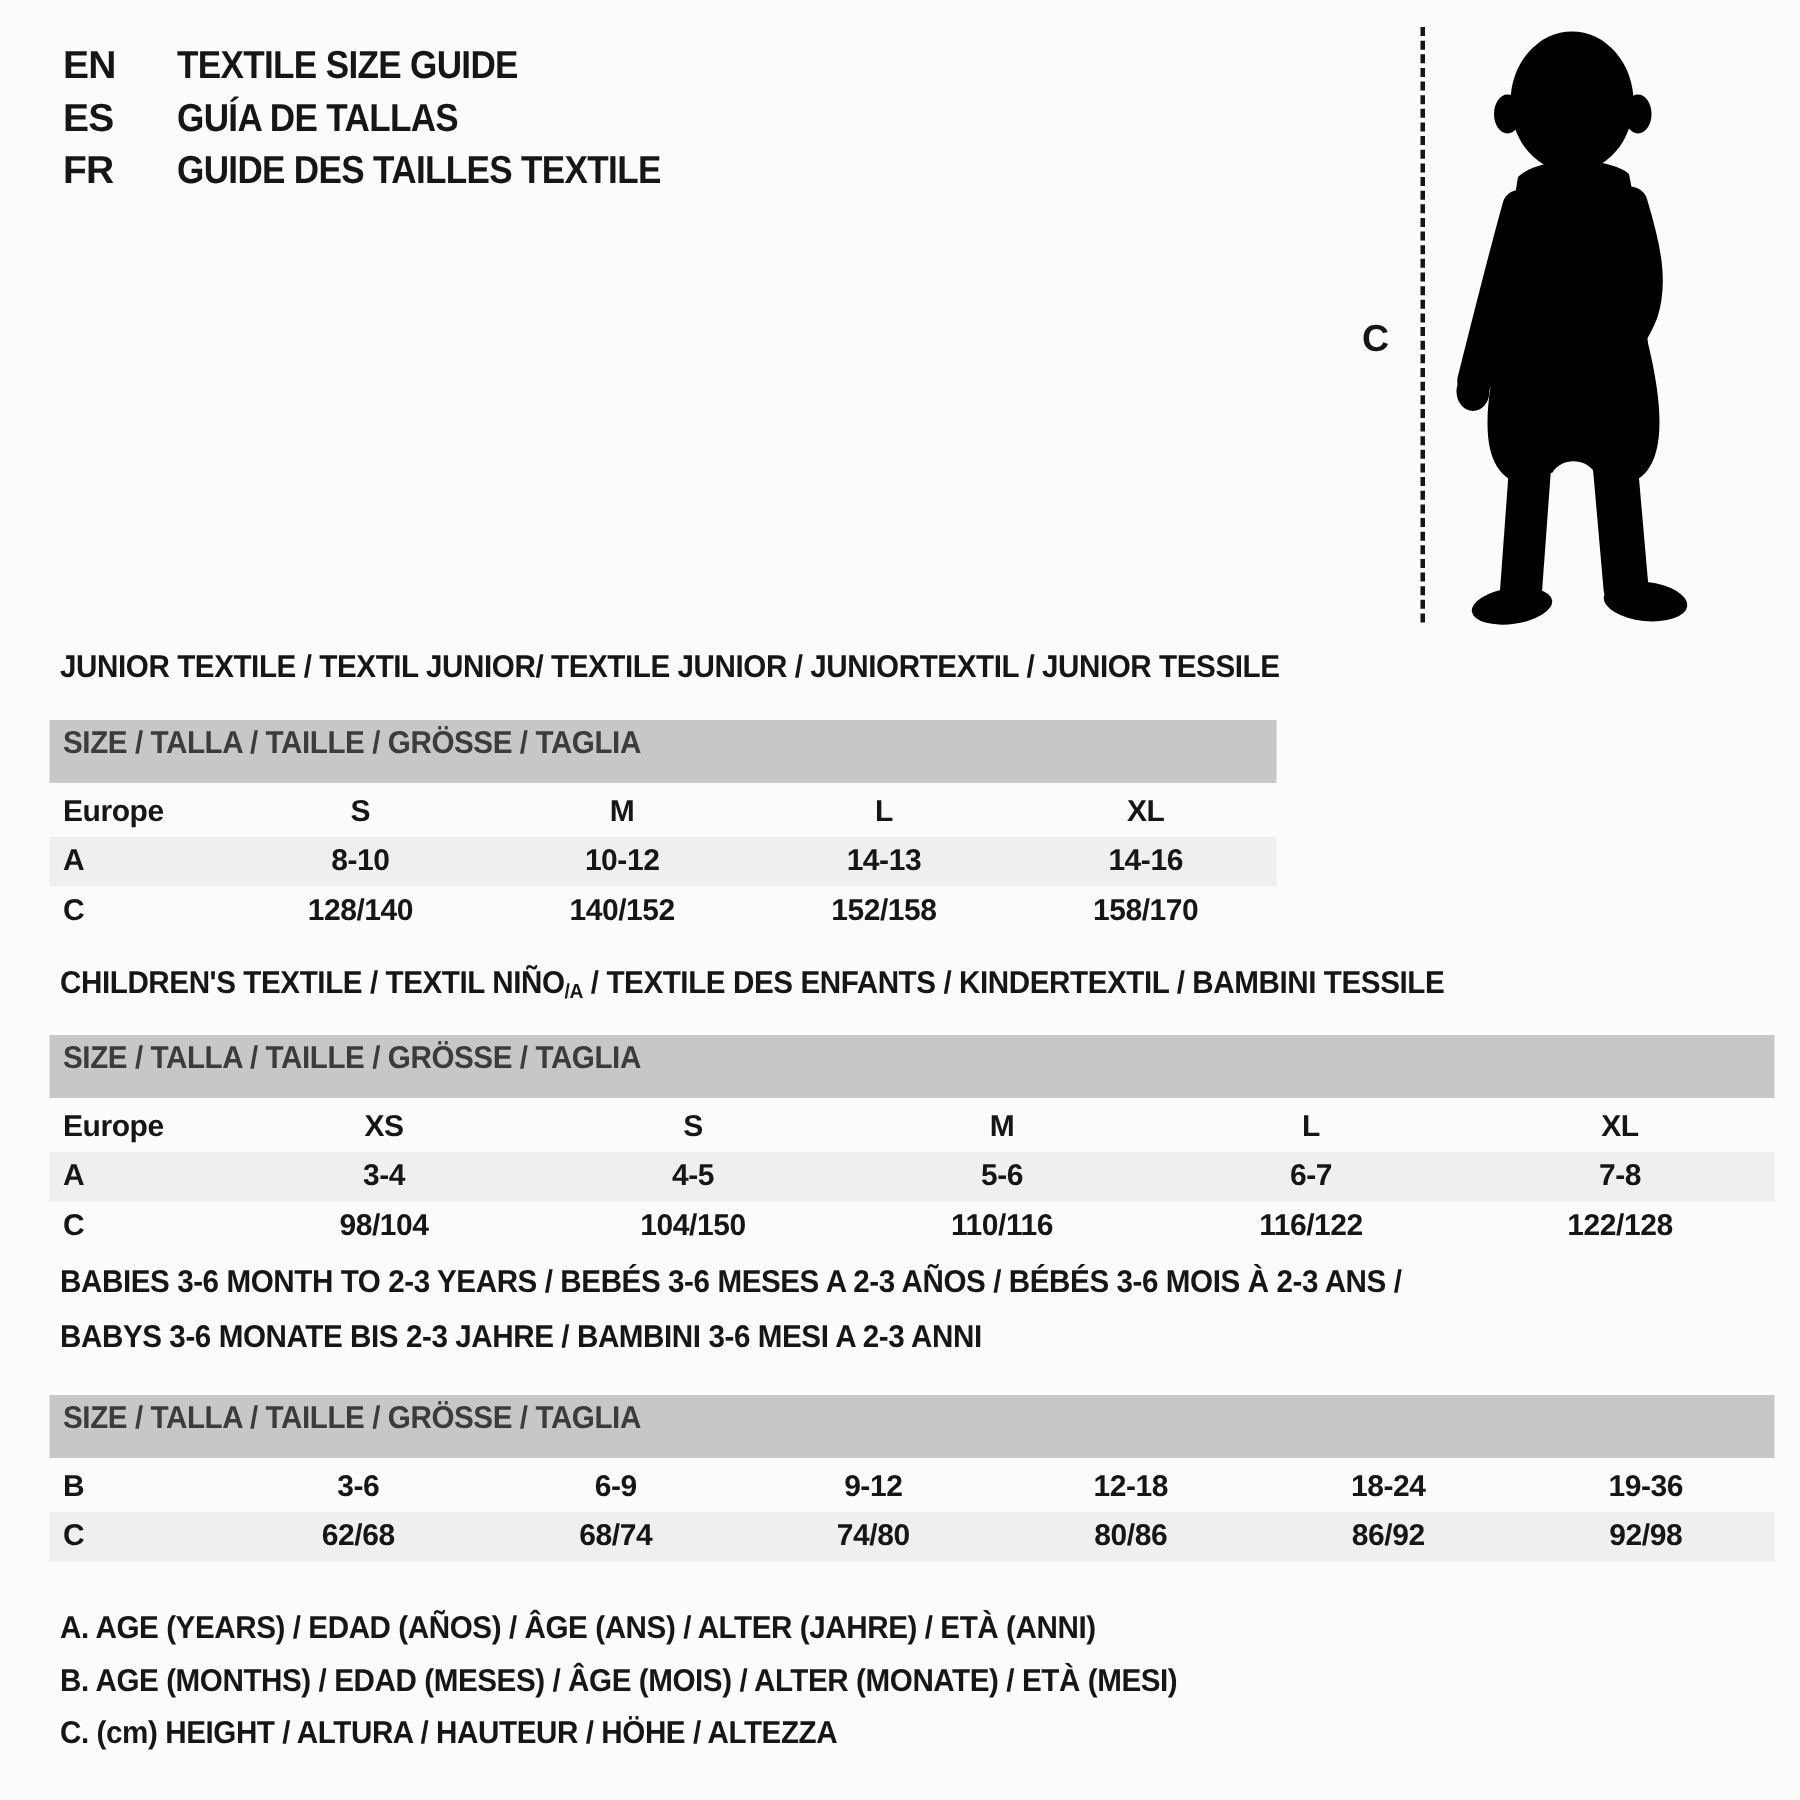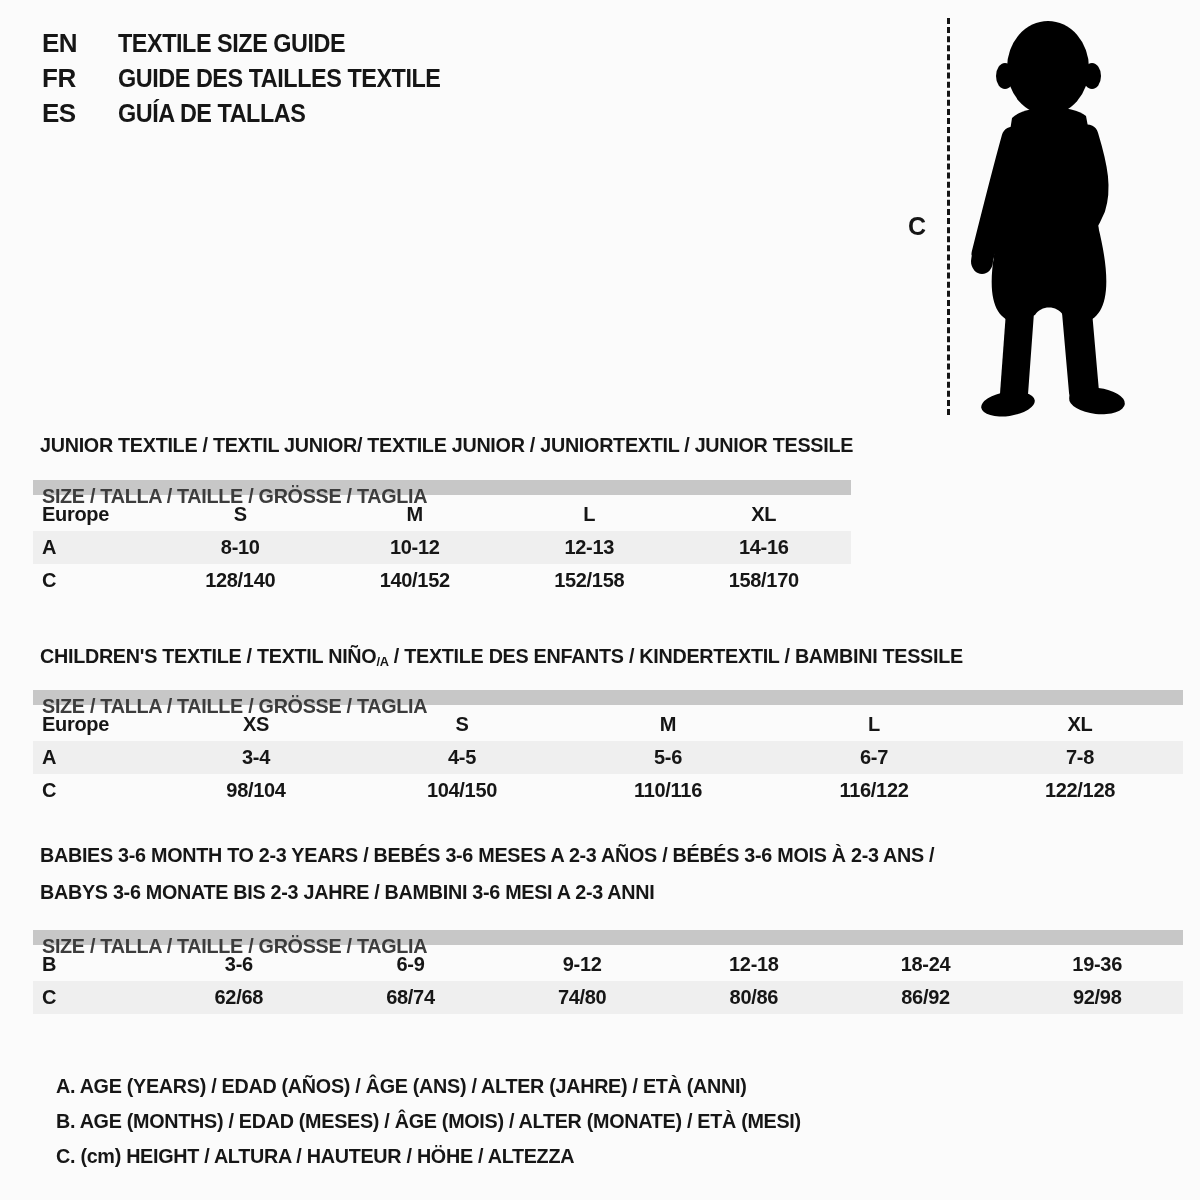--- a/index.html
+++ b/index.html
@@ -27,54 +27,54 @@
   .figure-svg { position: absolute; left: 956px; top: 14px; }
 
   
   .sec-title { position: absolute; left: 40px; font-size: 21px; font-weight: 700;
                letter-spacing: -0.3px; white-space: nowrap;
                transform: scaleX(0.94); transform-origin: 0 0; }
   .sub { font-size: 0.65em; vertical-align: -0.22em; }
 
   
   .size-table { position: absolute; left: 33px; }
-  .size-bar { height: 15px; background: #c7c7c7; margin-bottom: 3px;
+  .size-bar { height: 42px; background: #c7c7c7; margin-bottom: 3px;
               line-height: 31px; padding-left: 9px;
               font-size: 21px; font-weight: 700; color: #3c3c3c;
               letter-spacing: -0.3px; }
   .size-bar span { display: inline-block; transform: scaleX(0.94); transform-origin: 0 50%; white-space: nowrap; }
   .t-row { display: flex; height: 33px; align-items: center;
            font-size: 20px; font-weight: 700; letter-spacing: -0.3px; }
   .t-row.alt { background: #efefef; }
   .t-label { width: 120px; flex: 0 0 120px; padding-left: 9px; box-sizing: border-box; }
   .t-cell { flex: 1; text-align: center; }
 
   
-  .legend { position: absolute; left: 40px; top: 1068px; margin-left: 16px; }
+  .legend { position: absolute; left: 40px; top: 1068px; }
   .legend-line { height: 35px; line-height: 35px; font-size: 21px; font-weight: 700;
                  letter-spacing: -0.3px; white-space: nowrap;
                  transform: scaleX(0.94); transform-origin: 0 50%; }
 </style>
 </head>
 <body>
 
 <div class="page">
 
   <div class="lang-block">
     <div class="lang-row">
       <span class="lang-code">EN</span>
       <span class="lang-title">TEXTILE SIZE GUIDE</span>
     </div>
     <div class="lang-row">
+      <span class="lang-code">ES</span>
+      <span class="lang-title">GUÍA DE TALLAS</span>
+    </div>
+    <div class="lang-row">
       <span class="lang-code">FR</span>
       <span class="lang-title">GUIDE DES TAILLES TEXTILE</span>
-    </div>
-    <div class="lang-row">
-      <span class="lang-code">ES</span>
-      <span class="lang-title">GUÍA DE TALLAS</span>
     </div>
   </div>
 
   <div class="measure-line"></div>
   <div class="measure-label">C</div>
   <svg class="figure-svg" width="185" height="405" viewBox="0 0 185 405">
     <g fill="#000000">
 
       <ellipse cx="92" cy="54" rx="41" ry="47"></ellipse>
       <ellipse cx="49" cy="62" rx="9" ry="13"></ellipse>
@@ -107,21 +107,21 @@
       <span class="t-label">Europe</span>
       <span class="t-cell">S</span>
       <span class="t-cell">M</span>
       <span class="t-cell">L</span>
       <span class="t-cell">XL</span>
     </div>
     <div class="t-row alt">
       <span class="t-label">A</span>
       <span class="t-cell">8-10</span>
       <span class="t-cell">10-12</span>
-      <span class="t-cell">12-13</span>
+      <span class="t-cell">14-13</span>
       <span class="t-cell">14-16</span>
     </div>
     <div class="t-row">
       <span class="t-label">C</span>
       <span class="t-cell">128/140</span>
       <span class="t-cell">140/152</span>
       <span class="t-cell">152/158</span>
       <span class="t-cell">158/170</span>
     </div>
   </div>

